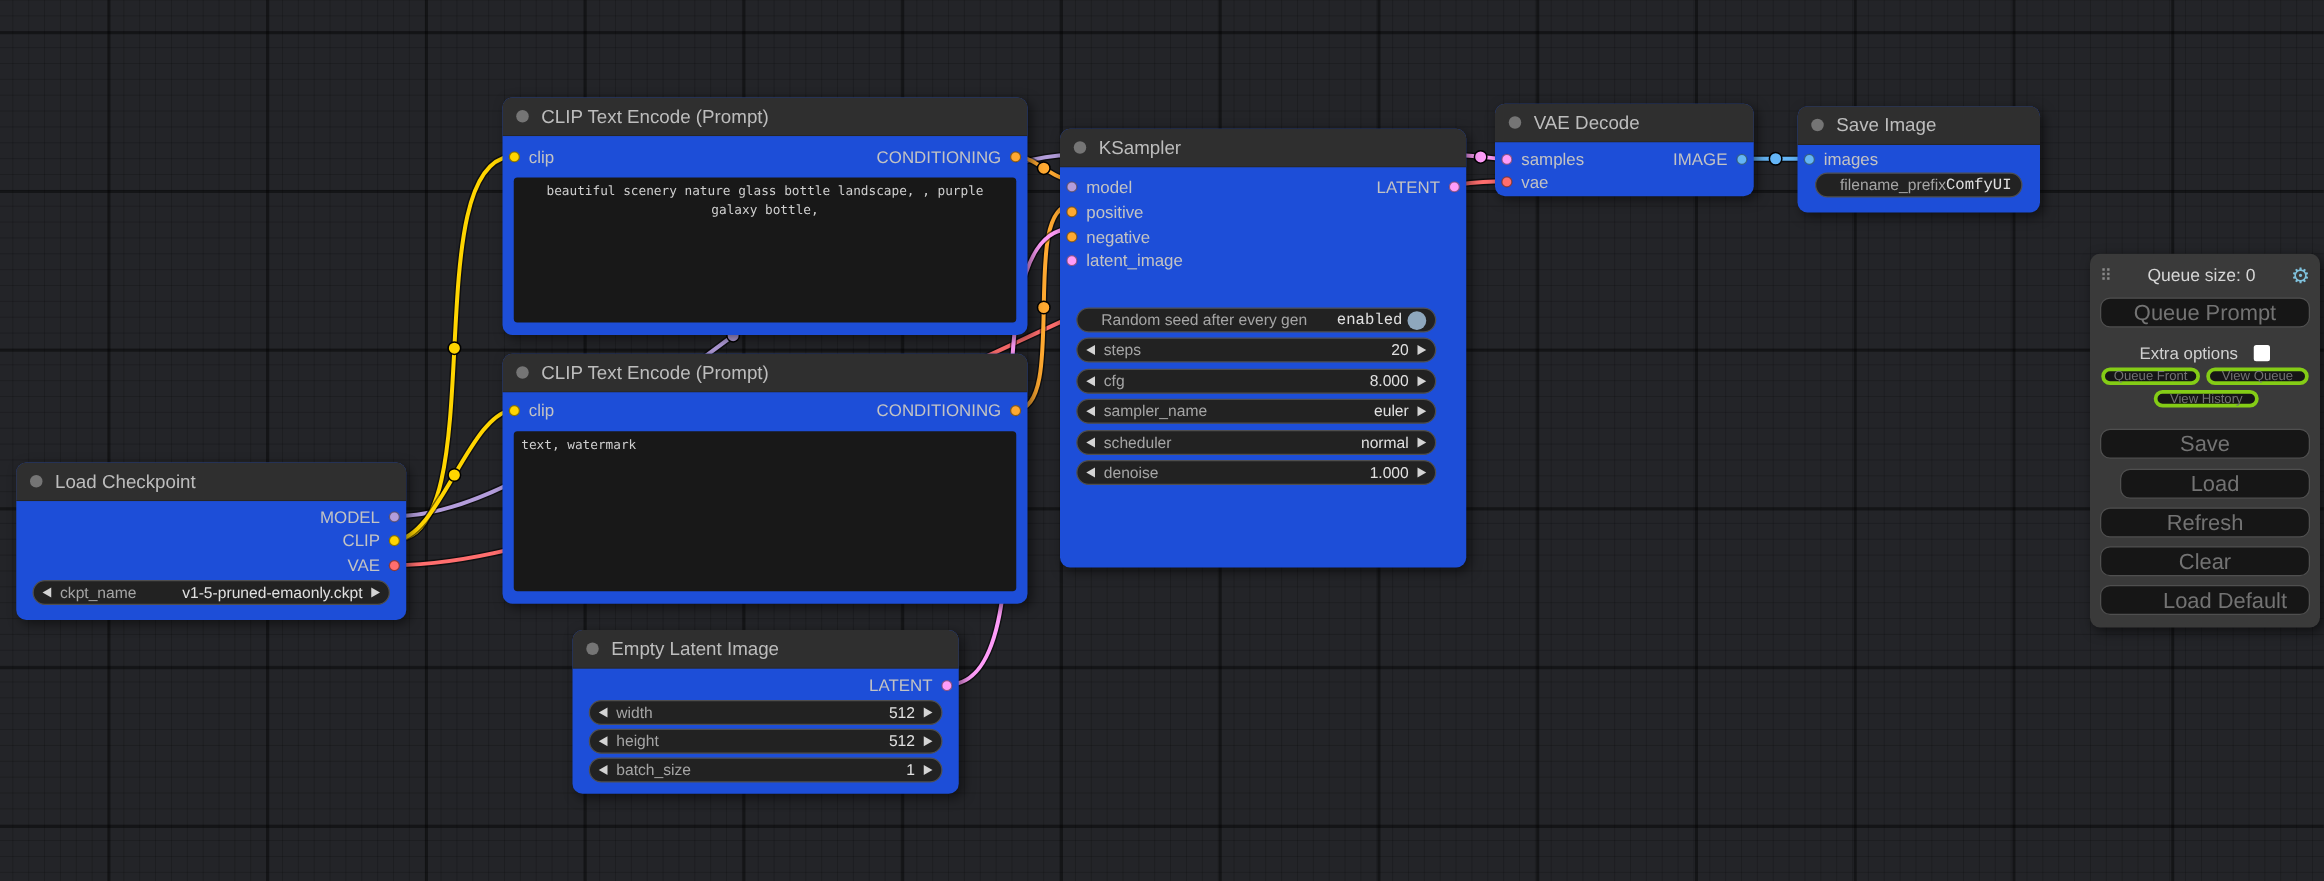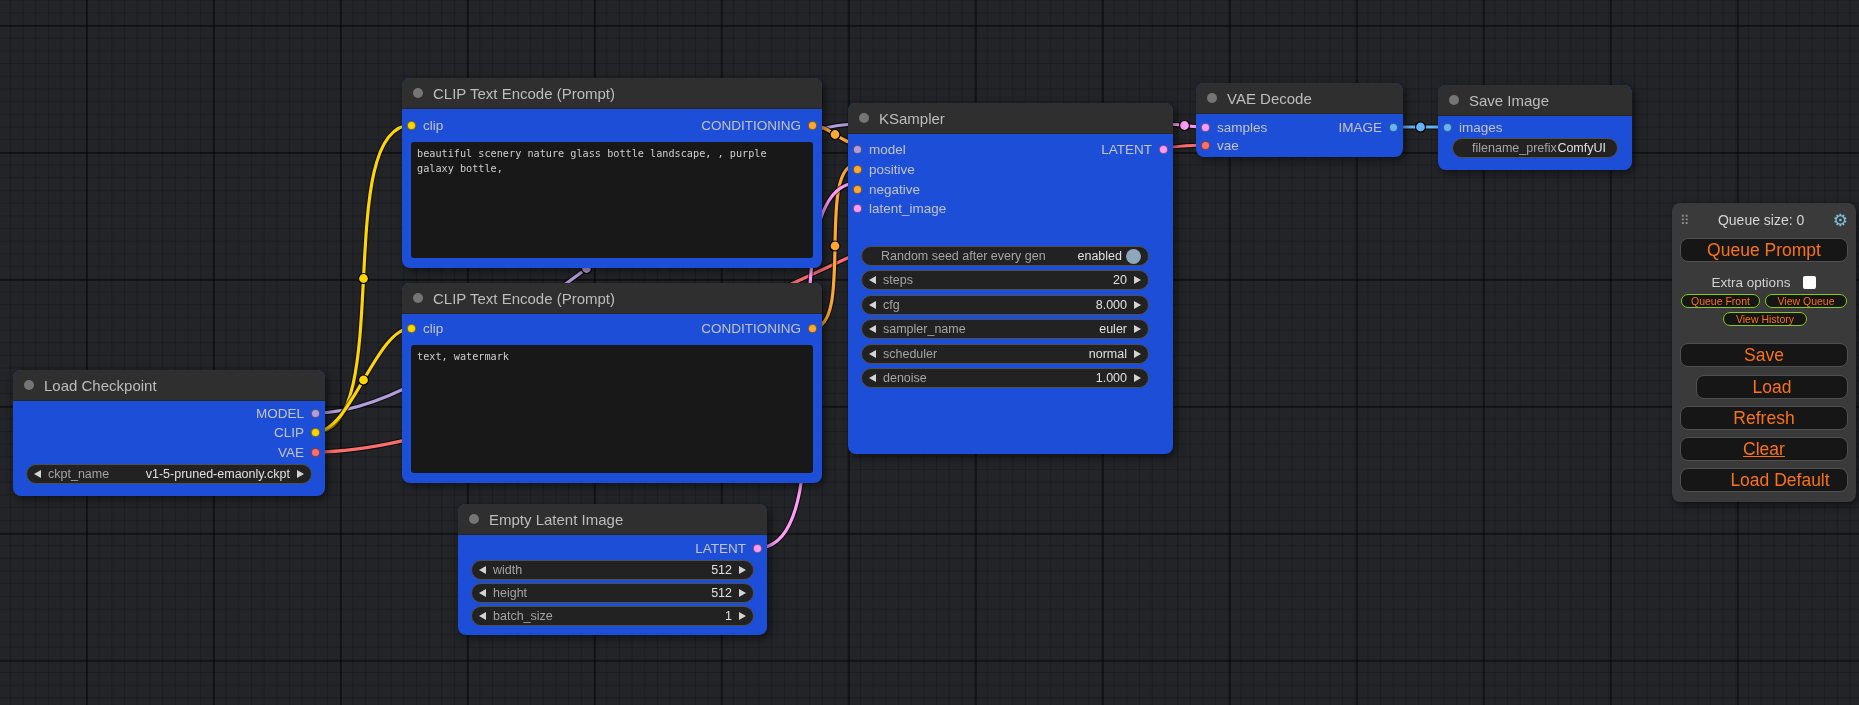--- a/index.html
+++ b/index.html
@@ -37,46 +37,46 @@
     position:absolute;left:13px;right:13px;height:20px;background:#222;
     border:1px solid #4f4f4f;border-radius:11px;display:flex;align-items:center;
     box-sizing:border-box;padding:0 7px;
   }
   .arr{width:0;height:0;border-top:4.5px solid transparent;border-bottom:4.5px solid transparent;flex:0 0 auto;}
   .arr.left{border-right:7px solid #d4d4d4;}
   .arr.right{border-left:7px solid #d4d4d4;}
   .w-name{color:#a5a5a5;font-size:12.5px;margin-left:7px;white-space:nowrap;}
   .w-value{color:#e0e0e0;font-size:12.5px;margin-left:auto;margin-right:7px;white-space:nowrap;}
   .widget.no-arrows .w-name{margin-left:12px;}
-  .widget.no-arrows .w-value{margin-right:4px;}
+  .widget.no-arrows .w-value{margin-right:4px;font-family:Liberation Mono, monospace;}
   .toggle-circle{width:15px;height:15px;border-radius:50%;background:#8ea7bd;flex:0 0 auto;}
   .prompt-box{
     position:absolute;left:9px;right:9px;background:#181818;border-radius:3px;
     color:#cfcfcf;font-family:"DejaVu Sans Mono",monospace;font-size:10.2px;
     line-height:1.45;padding:5px 6px;box-sizing:border-box;white-space:pre-wrap;word-break:break-word;
   }
   
   .menu-panel{
     position:absolute;left:1672px;top:203px;width:184px;height:299px;z-index:4;
     background:#3a3a3a;border-radius:8px;box-shadow:3px 3px 9px rgba(0,0,0,.55);
   }
   .menu-header{position:absolute;top:7px;left:8px;right:8px;height:20px;display:flex;align-items:center;}
   .drag-handle{color:#8a8a8a;font-size:13px;flex:0 0 auto;}
   .queue-size{flex:1;text-align:center;color:#d6d6d6;font-size:14px;}
   .gear{color:#7fc1dc;font-size:17px;flex:0 0 auto;line-height:1;}
   .btn{
     position:absolute;left:8px;right:8px;background:#161616;border:1px solid #4f4f4f;
-    border-radius:8px;color:#f97316;display:flex;align-items:center;justify-content:center;
+    border-radius:8px;color:#737373;display:flex;align-items:center;justify-content:center;
     box-sizing:border-box;cursor:pointer;
   }
   .btn.big{height:24px;font-size:17.5px;}
   .extra-row{position:absolute;top:71px;left:8px;right:8px;height:16px;display:flex;align-items:center;justify-content:center;gap:13px;}
   .extra-label{color:#d0d0d0;font-size:13.5px;}
   .checkbox{width:13px;height:13px;background:#ffffff;border-radius:2px;flex:0 0 auto;}
-  .btn.small{height:14px;font-size:10.5px;border-radius:7px;border:1px solid #84cc16;}
+  .btn.small{height:14px;font-size:10.5px;border-radius:7px;border:3px solid #84cc16;}
 </style>
 </head>
 <body>
 
 <svg id="wires" width="1859" height="705">
     <path d="M315.5 413 C 469.05882423358156 413, 703.9411757664184 124, 857.5 124" fill="none" stroke="#000" stroke-width="5.5" stroke-opacity="0.55"></path>
     <path d="M315.5 413 C 469.05882423358156 413, 703.9411757664184 124, 857.5 124" fill="none" stroke="#B39DDB" stroke-width="3.2"></path>
     <circle cx="586.5" cy="268.5" r="5" fill="#B39DDB" stroke="#000" stroke-width="1.2"></circle>
     <path d="M315.5 432 C 395.9149395324028 432, 331.0850604675972 125, 411.5 125" fill="none" stroke="#000" stroke-width="5.5" stroke-opacity="0.55"></path>
     <path d="M315.5 432 C 395.9149395324028 432, 331.0850604675972 125, 411.5 125" fill="none" stroke="#FFD500" stroke-width="3.2"></path>
@@ -135,21 +135,21 @@
     <span>CLIP Text Encode (Prompt)</span>
   </div>
   <div class="slot in" style="top:37px">
     <span class="dot c-clip"></span>
     <span class="s-label">clip</span>
   </div>
   <div class="slot out" style="top:37px">
     <span class="s-label">CONDITIONING</span>
     <span class="dot c-cond"></span>
   </div>
-  <div class="prompt-box" style="top:64px;height:116px;">beautiful scenery nature glass bottle landscape, , purple galaxy bottle,</div>
+  <div class="prompt-box" style="top:64px;height:116px;text-align:center;">beautiful scenery nature glass bottle landscape, , purple galaxy bottle,</div>
 </div>
 
 <div class="node" style="left:402px;top:283px;width:420px;height:200px;">
   <div class="node-title">
     <span class="title-dot"></span>
     <span>CLIP Text Encode (Prompt)</span>
   </div>
   <div class="slot in" style="top:35px">
     <span class="dot c-clip"></span>
     <span class="s-label">clip</span>
@@ -296,15 +296,15 @@
   <div class="extra-row">
     <span class="extra-label">Extra options</span>
     <span class="checkbox"></span>
   </div>
   <div class="btn small" style="top:91px;left:9px;right:96px;">Queue Front</div>
   <div class="btn small" style="top:91px;left:93px;right:9px;">View Queue</div>
   <div class="btn small" style="top:109px;left:51px;right:49px;">View History</div>
   <div class="btn big" style="top:140px;">Save</div>
   <div class="btn big" style="top:172px;margin-left:16px;">Load</div>
   <div class="btn big" style="top:203px;">Refresh</div>
-  <div class="btn big" style="top:234px;text-decoration:underline;">Clear</div>
+  <div class="btn big" style="top:234px;">Clear</div>
   <div class="btn big" style="top:265px;padding-left:32px;">Load Default</div>
 </div>
 
 </body></html>

